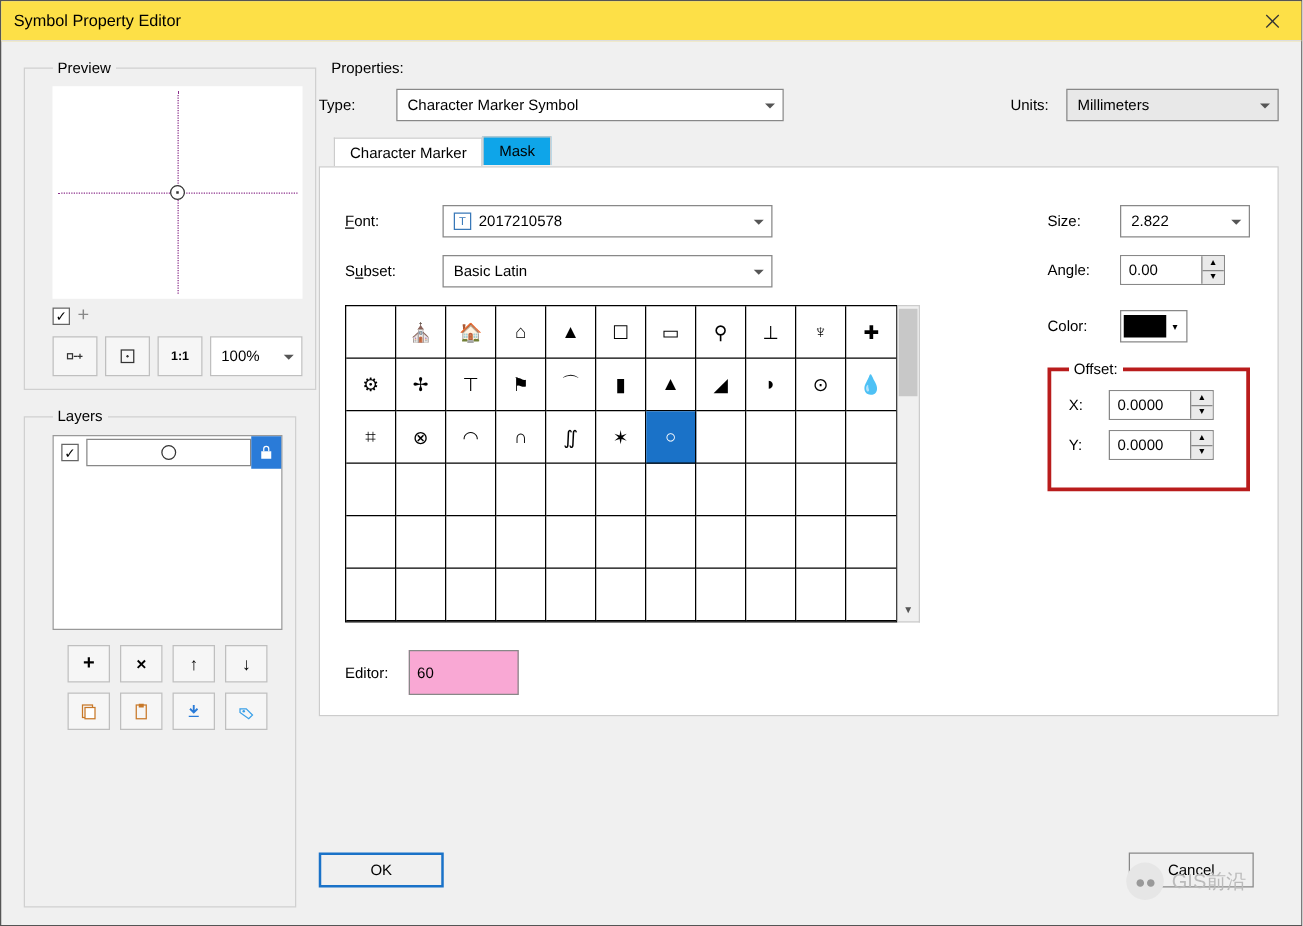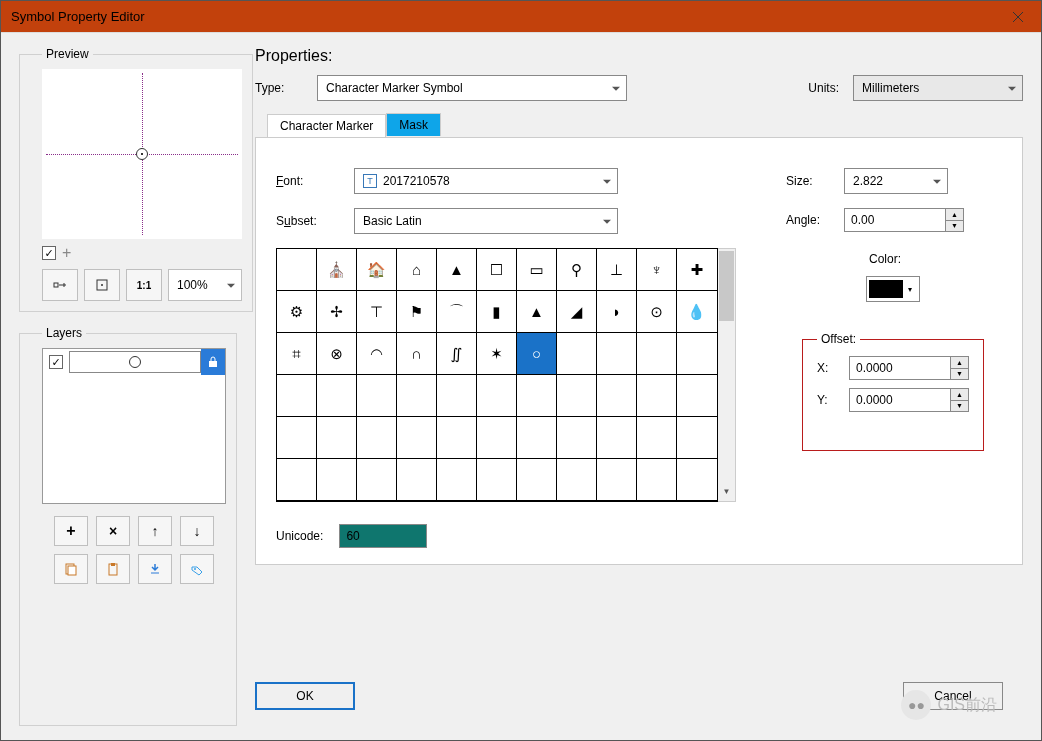--- a/index.html
+++ b/index.html
@@ -13,21 +13,21 @@
   .window {
     width: 1042px;
     height: 741px;
     border: 1px solid #555;
     background: #f0f0f0;
     display: flex;
     flex-direction: column;
   }
   .titlebar {
     height: 32px;
-    background: #c2410c;
+    background: #fde047;
     display: flex;
     align-items: center;
     padding: 0 0 0 10px;
     border-bottom: 1px solid #ddd;
   }
   .titlebar-title { flex: 1; font-size: 13px; }
   .titlebar-close {
     width: 46px; height: 32px;
     display: flex; align-items: center; justify-content: center;
     font-size: 14px;
@@ -110,21 +110,21 @@
     display: flex; align-items: center; justify-content: center;
   }
   .layer-thumb-circle { width: 12px; height: 12px; border: 1px solid #333; border-radius: 50%; }
   .layer-lock {
     width: 24px; height: 26px; background: #2a7bd8;
     display: flex; align-items: center; justify-content: center;
     color: #fff;
   }
   .layer-btns { display: flex; flex-direction: column; gap: 8px; }
   .layer-btn-row { display: flex; gap: 8px; justify-content: center; }
-  .prop-header { font-size: 16px; margin-bottom: 10px; }
+  .prop-header { font-size: 12px; margin-bottom: 10px; margin-left: 10px; }
   .type-row { display: flex; align-items: center; gap: 14px; margin-bottom: 12px; }
   .combo {
     height: 26px; border: 1px solid #888; background: #fff;
     display: flex; align-items: center; padding: 0 26px 0 8px;
     position: relative;
   }
   .combo.wide { width: 310px; }
   .combo.units { width: 170px; background: #e8e8e8; }
   .combo.font { width: 264px; }
   .combo.size { width: 104px; }
@@ -143,36 +143,36 @@
   .form-row { display: flex; align-items: center; gap: 14px; margin-bottom: 14px; }
   .form-label { width: 64px; }
   .form-label .ul { text-decoration: underline; }
   .right-props {
     position: absolute; right: 22px; top: 30px;
     display: flex; flex-direction: column; gap: 14px;
   }
   .right-props .row { display: flex; align-items: center; gap: 10px; }
   .right-props .lbl { width: 48px; }
   .spinner {
-    display: flex; border: 1px solid #888; height: 24px; background: #fff; gap: 36px;
+    display: flex; border: 1px solid #888; height: 24px; background: #fff;
   }
   .spinner input {
     border: none; width: 64px; padding: 0 6px; font-size: 12px; outline: none;
   }
   .spinner .arrows { width: 18px; background: #eaeaea; display: flex; flex-direction: column; border-left: 1px solid #888;}
   .spinner .arrows div { flex: 1; display: flex; align-items: center; justify-content: center; font-size: 7px; }
   .spinner .arrows div:first-child { border-bottom: 1px solid #888; }
   .color-btn {
     width: 54px; height: 26px; border: 1px solid #888; background: #fff;
     display: flex; align-items: center; padding: 2px;
   }
   .color-swatch { width: 34px; height: 18px; background: #000; }
   .color-drop { flex: 1; display: flex; align-items: center; justify-content: center; font-size: 8px; }
   fieldset.offset {
-    border: 1px solid #b91c1c; padding: 10px 14px 30px 14px; margin: 16px;
+    border: 3px solid #b91c1c; padding: 10px 14px 14px 14px; margin: 0;
   }
   fieldset.offset legend { padding: 0 4px; }
   fieldset.offset .row { margin-bottom: 8px; }
   fieldset.offset .lbl { width: 22px; }
   .char-grid-wrap {
     display: flex; margin-top: 4px; width: 460px;
   }
   .char-grid {
     flex: 1; border: 1px solid #000; background: #fff;
     display: grid; grid-template-columns: repeat(11, 1fr);
@@ -192,22 +192,22 @@
   .scroll-thumb {
     position: absolute; left: 1px; right: 1px; top: 2px; height: 70px;
     background: #c8c8c8;
   }
   .scroll-down {
     position: absolute; bottom: 2px; left: 0; right: 0; height: 16px;
     display: flex; align-items: center; justify-content: center; font-size: 8px; color: #555;
   }
   .unicode-row { display: flex; align-items: center; gap: 16px; margin-top: 22px; }
   .unicode-input {
-    width: 88px; height: 24px; border: 1px solid #888; padding: 0 6px;
-    display: flex; align-items: center; background: #0f766e;
+    width: 88px; height: 36px; border: 1px solid #888; padding: 0 6px;
+    display: flex; align-items: center; background: #f9a8d4;
   }
   .footer {
     display: flex; justify-content: space-between; gap: 26px;
     padding: 14px 20px 16px 0;
   }
   .btn {
     width: 100px; height: 28px; border: 1px solid #888; background: #f0f0f0;
     display: flex; align-items: center; justify-content: center;
   }
   .btn.primary { border: 2px solid #1a72c8; }
@@ -448,21 +448,21 @@
                 <div class="char-cell"></div>
                 <div class="char-cell"></div>
               </div>
             <div class="scrollbar">
               <div class="scroll-thumb"></div>
               <div class="scroll-down">▼</div>
             </div>
           </div>
 
           <div class="unicode-row">
-            <span>Unicode:</span>
+            <span>Editor:</span>
             <div class="unicode-input">
               <span>60</span>
             </div>
           </div>
 
           <div class="right-props">
             <div class="row">
               <span class="lbl">Size:</span>
               <div class="combo size">
                 <span>2.822</span>
@@ -472,21 +472,21 @@
             <div class="row">
               <span class="lbl">Angle:</span>
               <div class="spinner">
                 <input value="0.00" style="">
                 <div class="arrows">
                     <div>▲</div>
                     <div>▼</div>
                   </div>
               </div>
             </div>
-            <div class="row" style="margin-top:6px;flex-direction:column;">
+            <div class="row" style="margin-top:6px;">
               <span class="lbl"><span class="ul">C</span>olor:</span>
               <div class="color-btn">
                 <div class="color-swatch"></div>
                 <div class="color-drop">▾</div>
               </div>
             </div>
             <fieldset class="offset">
               <legend>Offset:</legend>
               <div class="row">
                 <span class="lbl">X:</span>

